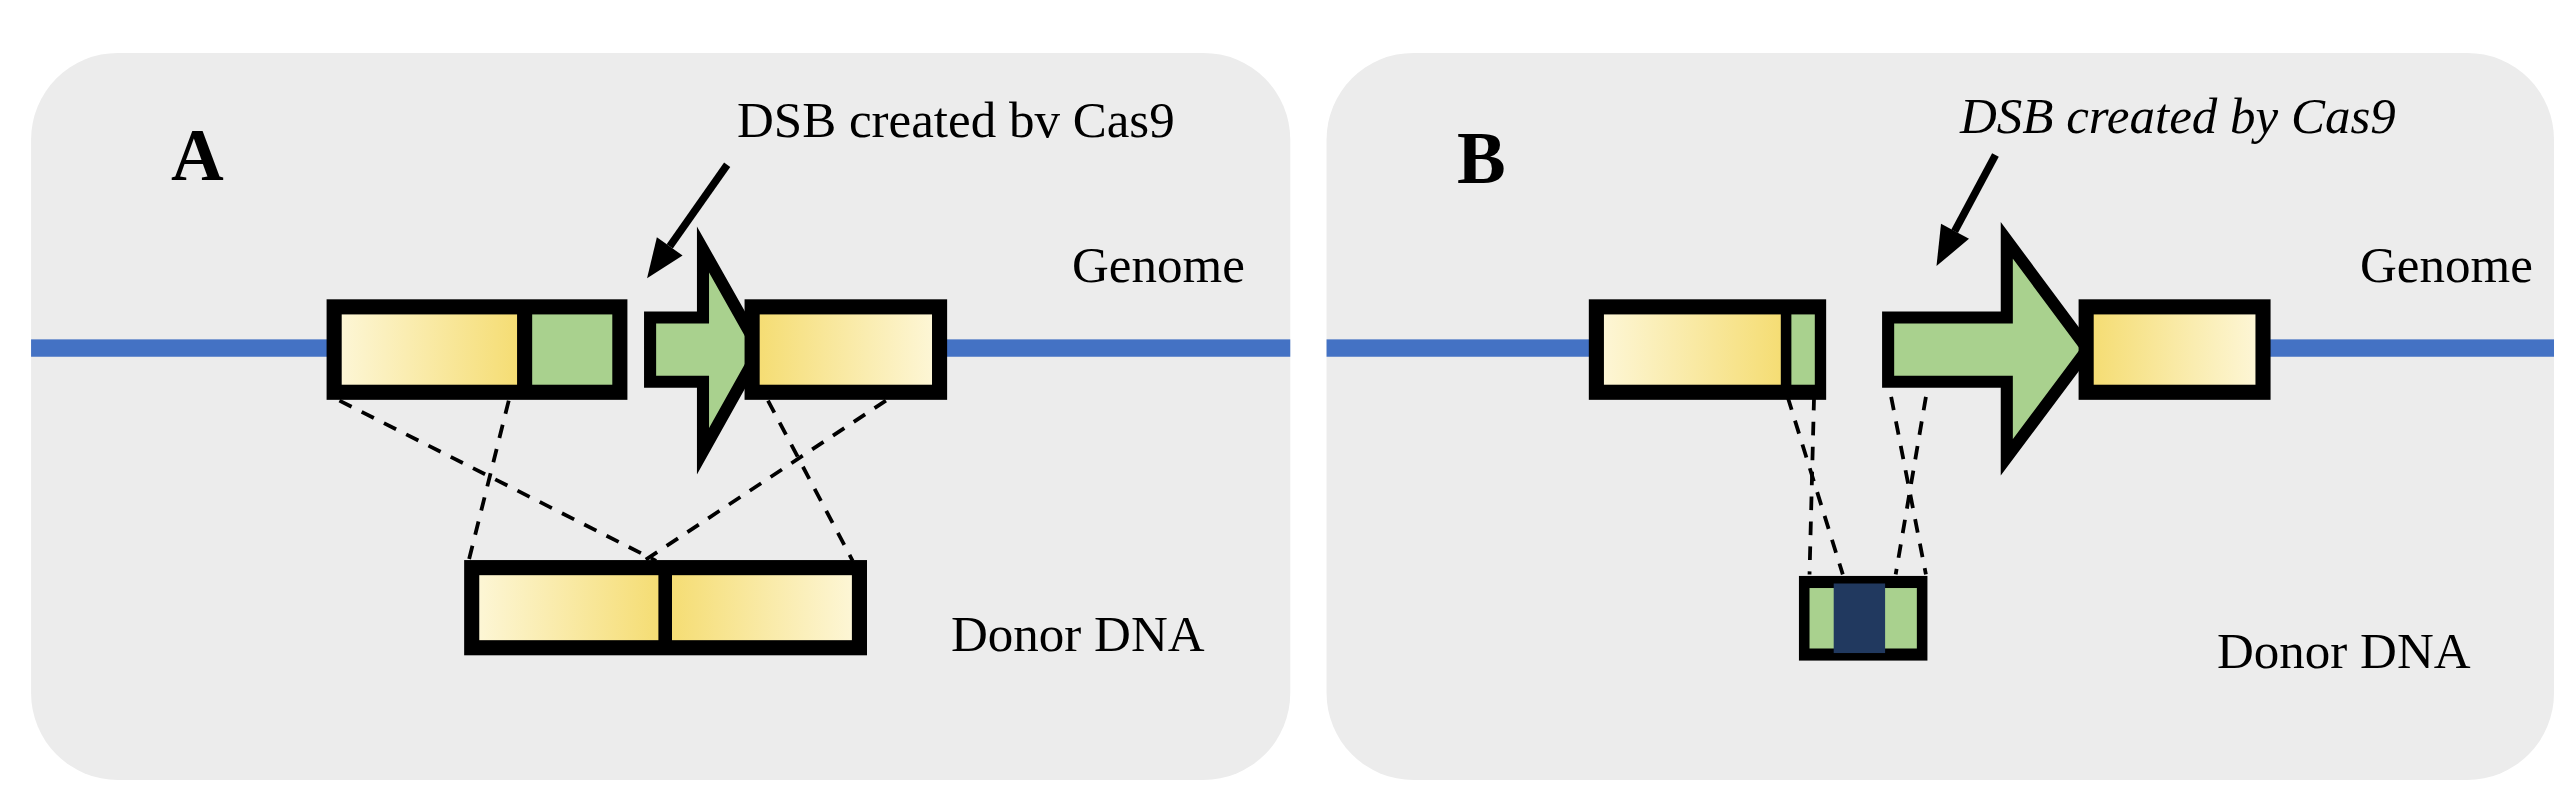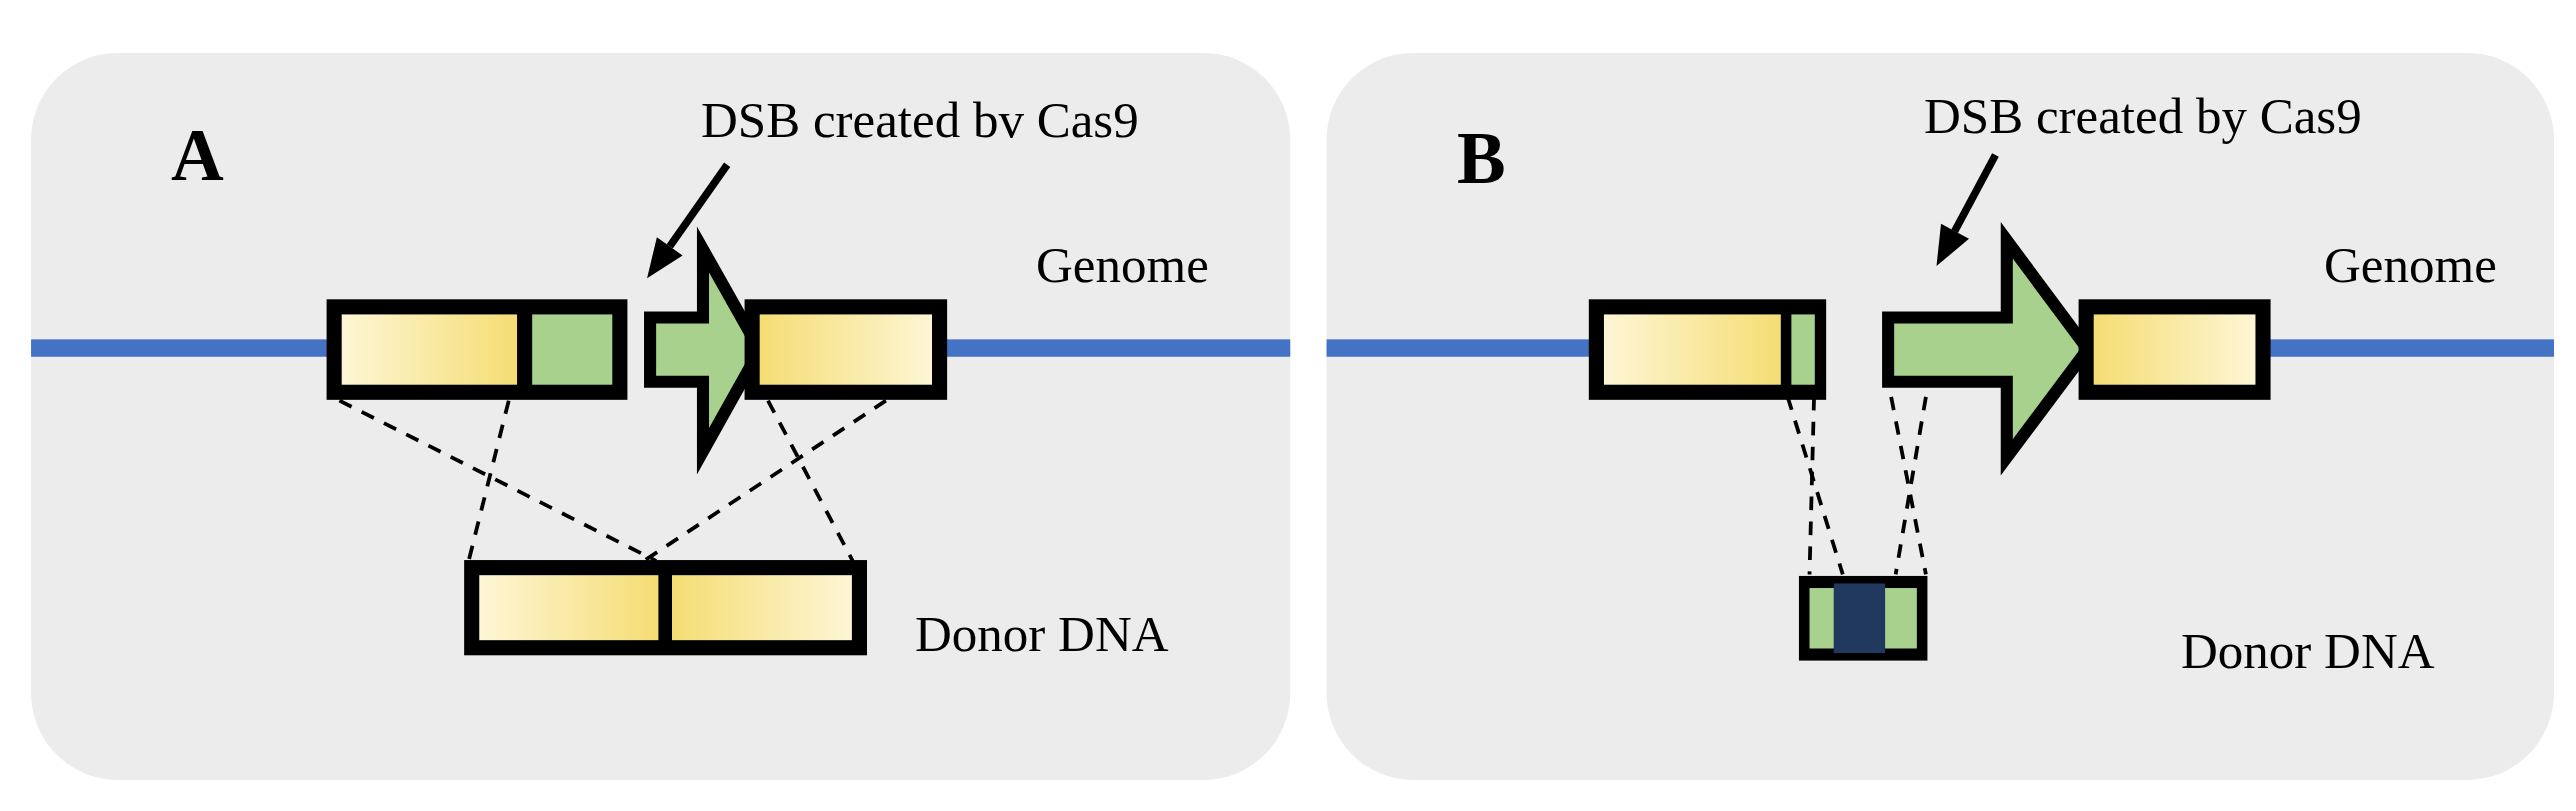--- a/index.html
+++ b/index.html
@@ -27,28 +27,29 @@
     white-space: nowrap;
     line-height: 1;
   }
   .panel-letter {
     font-size: 73px;
     font-weight: bold;
     letter-spacing: 0.8px;
   }
   .caption {
     font-size: 51px;
+    margin-left: 36px;
   }
   
   #lblA      { left: 171px;  top: 119px; }
   #dsbA      { left: 701px;  top: 95px; }
   #genomeA   { left: 1036px; top: 240px; }
   #donorA    { left: 915px; top: 609px; }
   #lblB      { left: 1457px; top: 122px; }
-  #dsbB      { left: 1924px; top: 91px; }
+  #dsbB      { left: 1924px; top: 91px; font-style: italic; }
   #genomeB   { left: 2324px; top: 240px; }
   #donorB    { left: 2181px; top: 626px; }
 </style>
 </head>
 <body>
 
 <div class="fig">
 
   <svg width="2576" height="811" viewBox="0 0 3408 1073">
     <defs>

